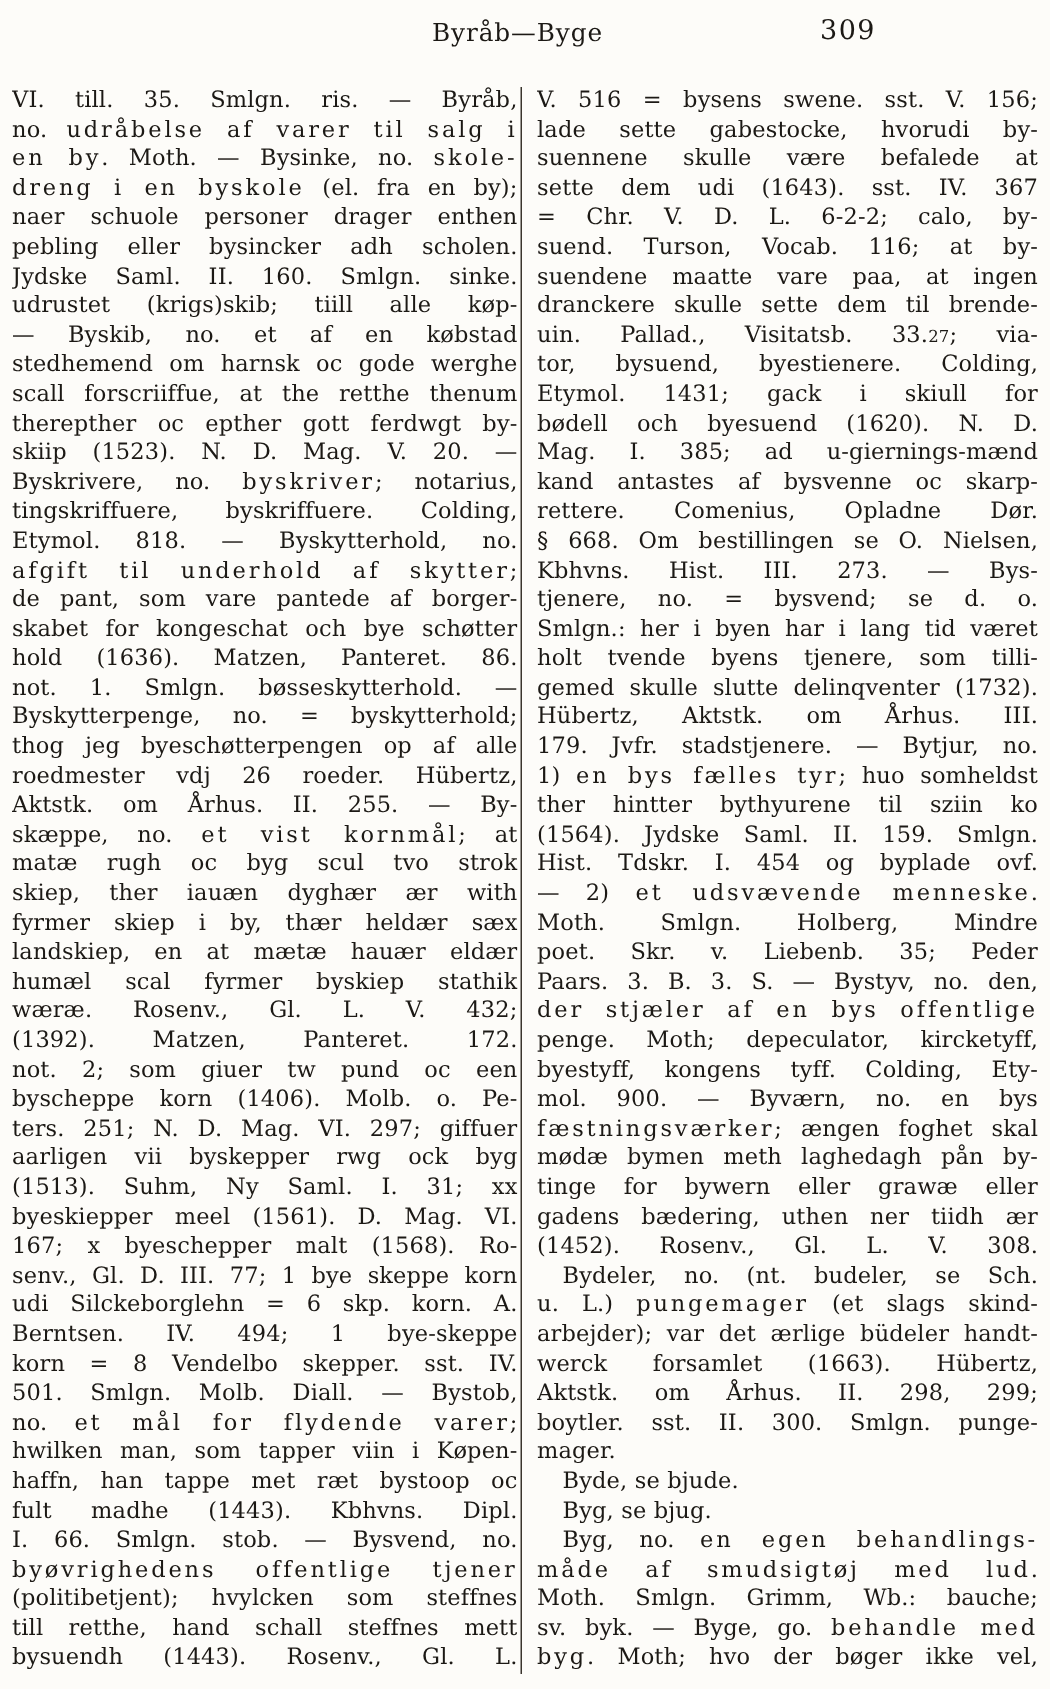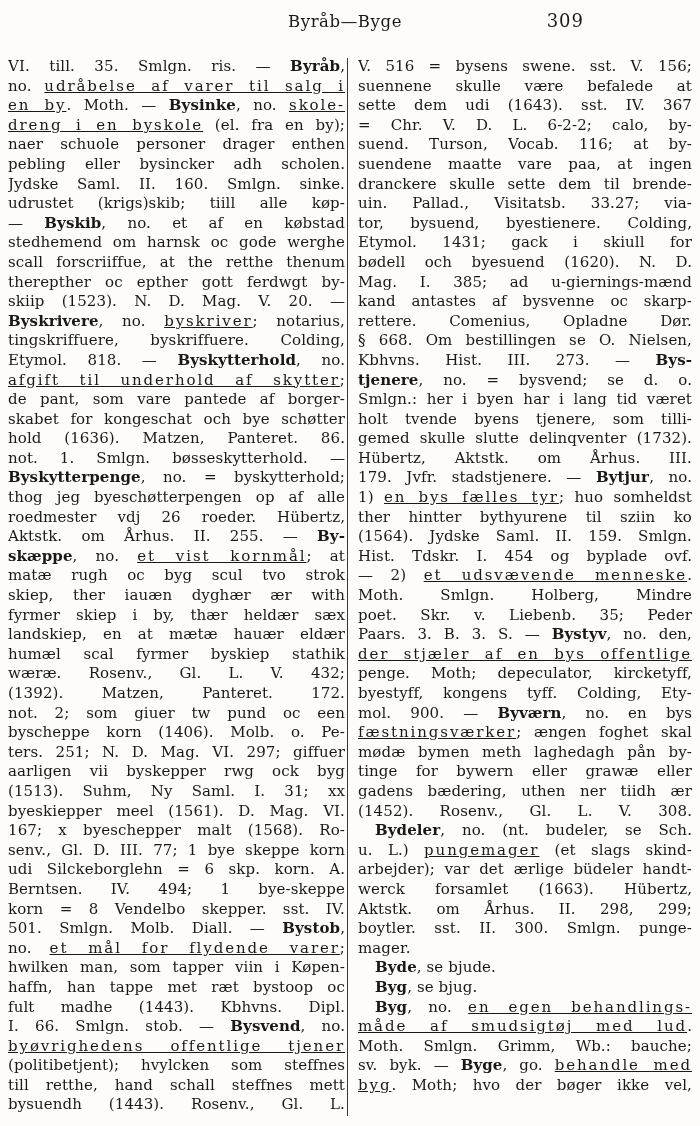--- a/index.html
+++ b/index.html
@@ -29,23 +29,23 @@
   }
   .line{
     height:19.6px;line-height:19.6px;
     font-size:15px;
     text-align:justify;text-align-last:justify;
     overflow:hidden;white-space:normal;
     letter-spacing:.1px;
   }
   .line.nj{text-align:right;text-align-last:left;}
   .line.ind{text-indent:17px;}
-  .b{font-weight:bold;}
-  .sp{letter-spacing:1.9px;text-decoration:underline;}
-  .sm{font-size:15px;}
+  .b{font-weight:normal;}
+  .sp{letter-spacing:1.9px;}
+  .sm{font-size:11px;}
 </style>
 </head>
 <body>
 
 <div id="page">
   <div class="running-title">Byråb—Byge</div>
   <div class="page-number">309</div>
   <div class="divider"></div>
   <div class="col col-left">
       <div class="line"><span>VI. till. 35. Smlgn. ris. — </span><span class="b">Byråb</span><span>,</span></div>
@@ -98,20 +98,21 @@
       <div class="line"><span>haffn, han tappe met ræt bystoop oc</span></div>
       <div class="line"><span>fult madhe (1443). Kbhvns. Dipl.</span></div>
       <div class="line"><span>I. 66. Smlgn. stob. — </span><span class="b">Bysvend</span><span>, no.</span></div>
       <div class="line"><span class="sp">byøvrighedens offentlige tjener</span></div>
       <div class="line"><span>(politibetjent); hvylcken som steffnes</span></div>
       <div class="line"><span>till retthe, hand schall steffnes mett</span></div>
       <div class="line"><span>bysuendh (1443). Rosenv., Gl. L.</span></div>
     </div>
   <div class="col col-right">
       <div class="line"><span>V. 516 = bysens swene. sst. V. 156;</span></div>
+      <div class="line"><span>lade sette gabestocke, hvorudi by-</span></div>
       <div class="line"><span>suennene skulle være befalede at</span></div>
       <div class="line"><span>sette dem udi (1643). sst. IV. 367</span></div>
       <div class="line"><span>= Chr. V. D. L. 6-2-2; calo, by-</span></div>
       <div class="line"><span>suend. Turson, Vocab. 116; at by-</span></div>
       <div class="line"><span>suendene maatte vare paa, at ingen</span></div>
       <div class="line"><span>dranckere skulle sette dem til brende-</span></div>
       <div class="line"><span>uin. Pallad., Visitatsb. 33.</span><span class="sm">27</span><span>; via-</span></div>
       <div class="line"><span>tor, bysuend, byestienere. Colding,</span></div>
       <div class="line"><span>Etymol. 1431; gack i skiull for</span></div>
       <div class="line"><span>bødell och byesuend (1620). N. D.</span></div>

